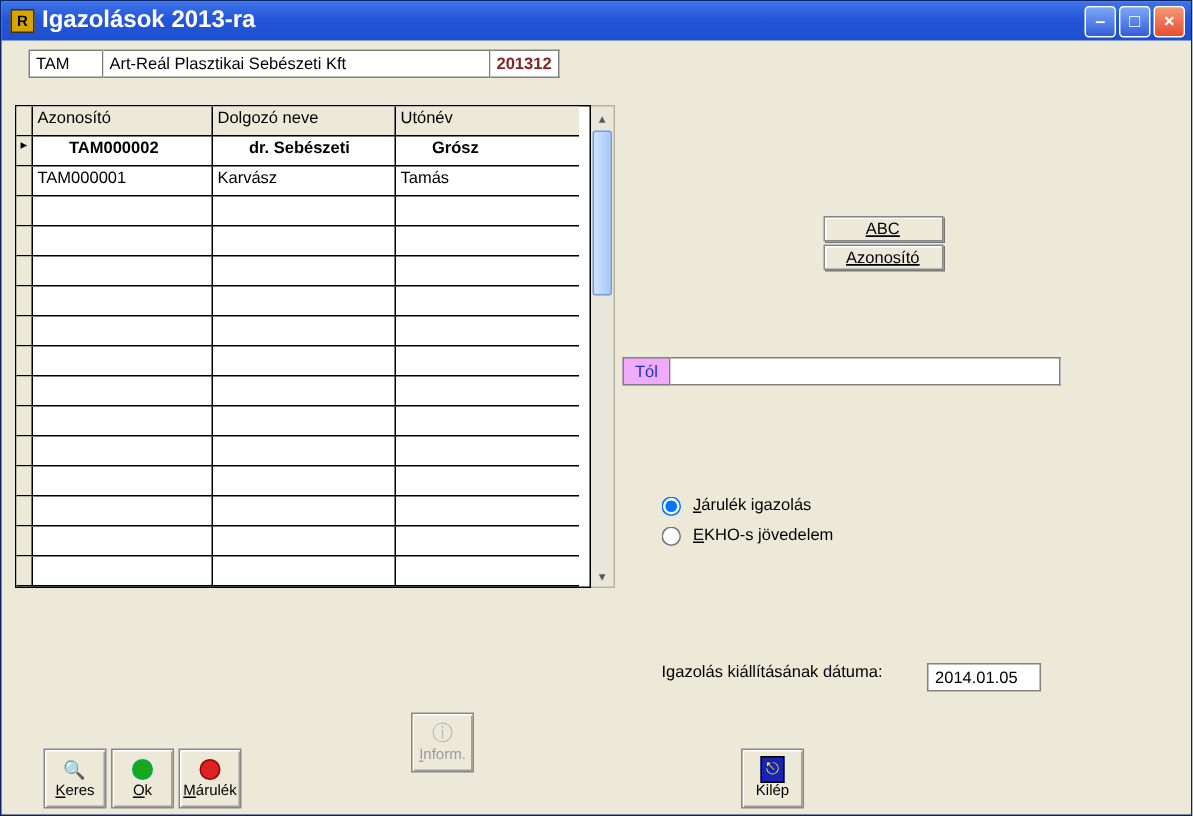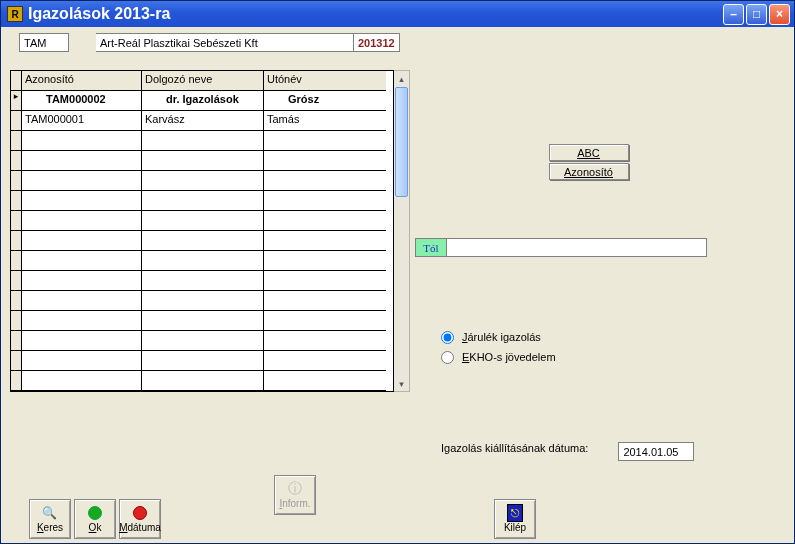--- a/index.html
+++ b/index.html
@@ -74,21 +74,21 @@
   .info-cell {
     border: 1px solid #808080;
     background: #fff;
     height: 19px;
     display: flex;
     align-items: center;
     padding: 0 4px;
     font-size: 11px;
   }
   .info-cell.code { width: 50px; }
-  .info-cell.name { width: 258px; border-left:0;margin-left:27px;}
+  .info-cell.name { width: 258px; border-left:0;}
   .info-cell.period { width: 46px; border-left:0; color:#8a1f1f; font-weight:bold;}
   
   .grid-wrap {
     display: flex;
     margin: 18px 0 0 1px;
   }
   .grid {
     border: 1px solid #000;
     background: #fff;
     width: 384px;
@@ -143,24 +143,24 @@
     padding: 0 10px;
     cursor: pointer;
     min-width: 70px;
     box-shadow: inset 1px 1px 0 #fff, 1px 1px 0 #777;
     text-decoration: underline;
     color:#000;
   }
   .sort-btns .btn3d { display:block; margin: 0 auto 2px auto; width:80px;}
   .range-row { display:flex; margin-top: 5px;}
   .range-label {
-    border:1px solid #808080; background:#86efac;
+    border:1px solid #808080; background:#f0abfc;
     width:32px; height:19px;
     display:flex; align-items:center; justify-content:center;
-    font-size:11px; color:#1532c9;font-family:Liberation Serif, serif;
+    font-size:11px; color:#1532c9;
   }
   .range-input {
     border:1px solid #808080; border-left:0;
     background:#fff; width:260px; height:19px;
     font-size:11px; padding:0 3px;
   }
   .range-group { margin-top: 58px; margin-left: -6px;}
   .radios { margin-top: 70px; margin-left: 20px;}
   .radio-row { display:flex; align-items:center; height:20px; gap:4px;}
   .radio-row input { margin:0 4px 0 0;}
@@ -227,21 +227,21 @@
         <div class="grid-header">
           <div class="gh-indicator"></div>
           <div class="gh-cell col-id">Azonosító</div>
           <div class="gh-cell col-name">Dolgozó neve</div>
           <div class="gh-cell col-first" style="border-right:0">Utónév</div>
         </div>
         <div id="grid-body">
             <div class="grid-row selected">
               <div class="gd-indicator sel"></div>
               <div class="gd-cell col-id">TAM000002</div>
-              <div class="gd-cell col-name">dr. Igazolások</div>
+              <div class="gd-cell col-name">dr. Sebészeti</div>
               <div class="gd-cell col-first" style="border-right:0">Grósz</div>
             </div>
             <div class="grid-row">
               <div class="gd-indicator"></div>
               <div class="gd-cell col-id">TAM000001</div>
               <div class="gd-cell col-name">Karvász</div>
               <div class="gd-cell col-first" style="border-right:0">Tamás</div>
             </div>
             <div class="grid-row">
               <div class="gd-indicator"></div>
@@ -368,21 +368,21 @@
       <button class="iconbtn">
         <span class="ic">
             <span class="ic-ok"></span>
           </span>
         <span class="lbl"><span class="u">O</span><span>k</span></span>
       </button>
       <button class="iconbtn">
         <span class="ic">
             <span class="ic-cancel"></span>
           </span>
-        <span class="lbl"><span class="u">M</span><span>dátuma</span></span>
+        <span class="lbl"><span class="u">M</span><span>árulék</span></span>
       </button>
     </div>
 
     <div class="info-btn-wrap">
       <button class="iconbtn disabled">
         <span class="ic ic-info"></span>
         <span class="lbl"><span class="u">I</span><span>nform.</span></span>
       </button>
     </div>
 

